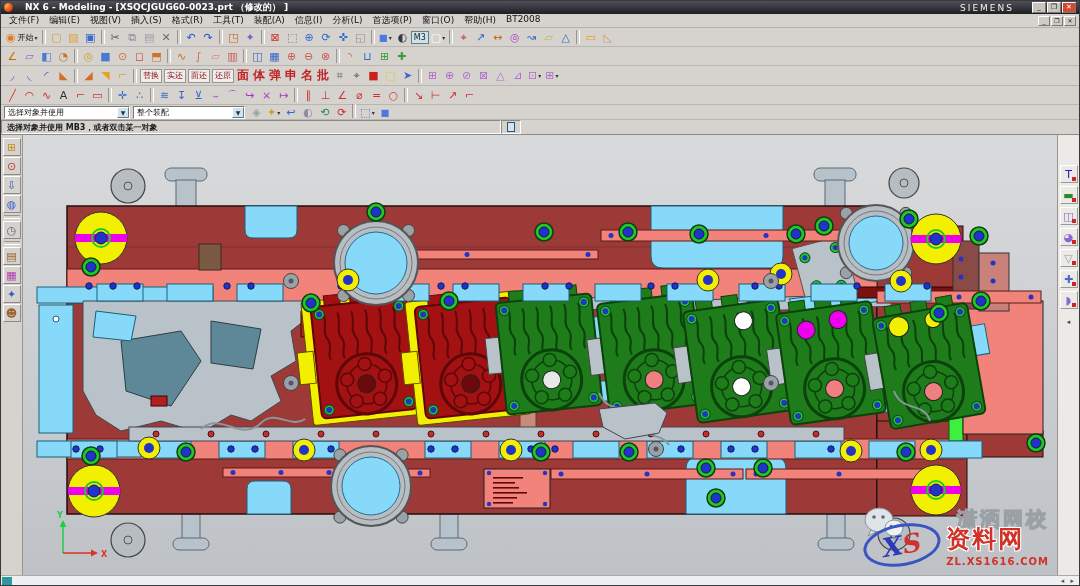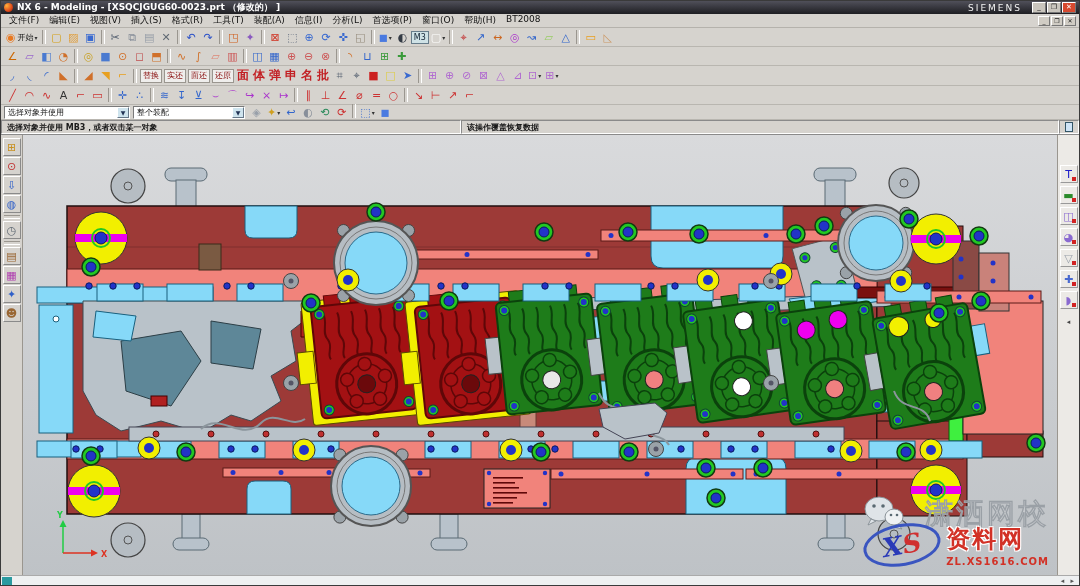--- a/index.html
+++ b/index.html
@@ -1,20 +1,20 @@
 <!DOCTYPE html>
 <html><head>
 <meta charset="utf-8">
 <style>
   *{box-sizing:border-box;margin:0;padding:0}
   html,body{width:1080px;height:586px;overflow:hidden}
   body{font-family:"DejaVu Sans","Liberation Sans",sans-serif;font-size:9px;background:#d6d3ce}
   .window{width:1080px;height:586px;display:flex;flex-direction:column;border:1px solid #3a3a3a}
   
-  .titlebar{height:13px;background:linear-gradient(#50505a,#1e1e22);color:#fff;display:flex;align-items:center;padding:0 3px;gap:4px;flex:0 0 auto}
+  .titlebar{height:13px;background:linear-gradient(#50505a,#1e1e22);color:#fff;display:flex;align-items:center;padding:0 3px;gap:12px;flex:0 0 auto}
   .app-icon{width:9px;height:9px;border-radius:50%;background:radial-gradient(circle at 30% 30%,#ffb13b,#e04a1a 60%,#7a1a08)}
   .title-text{font-weight:bold;font-size:9px;white-space:nowrap}
   .brand{margin-left:auto;font-weight:normal;letter-spacing:2px;font-size:9px;color:#f2f2f2}
   .winbtns{display:flex;gap:1px;margin-left:6px}
   .winbtn{width:14px;height:11px;font-size:7px;line-height:9px;text-align:center;background:#c9c5bd;border:1px solid;border-color:#fff #777 #777 #fff;color:#222}
   .winbtn.close{background:#d6492f;color:#fff;font-weight:bold}
   
   .menubar{height:14px;display:flex;align-items:center;padding:0 3px;background:#d6d3ce;border-bottom:1px solid #b5b2ac;flex:0 0 auto}
   .menu-item{padding:0 5px;white-space:nowrap;color:#111}
   .mdibtns{margin-left:auto;display:flex;gap:1px}
@@ -32,38 +32,38 @@
   .chip{font-size:8px;background:#cfe2e6;border:1px solid #667c8a;padding:0 2px;height:13px;display:inline-flex;align-items:center;color:#123}
   .badge{position:absolute;right:1px;bottom:1px;width:4px;height:4px;background:#d22222}
   
   .selbar{height:15px;display:flex;align-items:center;gap:3px;padding:0 3px;background:#d6d3ce;border-bottom:1px solid #b9b6b0;flex:0 0 auto}
   .combo{height:13px;background:#fff;border:1px solid;border-color:#7a7a7a #fff #fff #7a7a7a;display:flex;align-items:center;font-size:8px;padding:0 0 0 3px;color:#111}
   .combo .arr{margin-left:auto;width:12px;height:11px;background:#cfe4ee;border:1px solid;border-color:#fff #678 #678 #fff;font-size:6px;text-align:center;line-height:10px;color:#235}
   .combo.c1{width:126px}.combo.c2{width:112px}
   
   .statusbar{height:15px;display:flex;background:#d6d3ce;border-bottom:1px solid #8a8a8a;flex:0 0 auto}
   .status-cell{border:1px solid;border-color:#8a8a8a #ffffff #ffffff #8a8a8a;padding:0 5px;font-size:8px;display:flex;align-items:center;font-weight:bold;color:#1a1a1a;white-space:nowrap;overflow:hidden}
-  .sc-left{width:460px}
+  .sc-left{width:500px}
   .sc-mid{flex:1}
   .sc-right{width:20px;justify-content:center}
   .doc-ico{width:9px;height:10px;background:#cfe4f6;border:1px solid #356;display:inline-block}
   
   .main{flex:1;display:flex;min-height:0}
   .resbar{width:22px;background:#d6d3ce;display:flex;flex-direction:column;align-items:center;padding-top:3px;gap:1px;border-right:1px solid #9a968f;flex:0 0 auto}
   .resbtn{width:18px;height:18px;display:flex;align-items:center;justify-content:center;border:1px solid;border-color:#fff #8a8a8a #8a8a8a #fff;background:#d6d3ce;position:relative;font-size:11px}
   .rsep{height:4px;width:16px;border-top:1px solid #9a968f;border-bottom:1px solid #fff;margin:1px 0}
   .rightbar{width:22px;background:#eceae6;border-left:1px solid #9a968f;display:flex;flex-direction:column;align-items:center;padding-top:30px;gap:3px;flex:0 0 auto}
   .rightbar .resbtn{background:#eceae6;border-color:#fff #999 #999 #fff}
   .scroll-arrow{font-size:7px;color:#444;margin-top:6px}
   .viewport{flex:1;position:relative;overflow:hidden}
   .viewport svg{position:absolute;left:0;top:0}
   
   .wm{position:absolute;right:8px;bottom:8px;z-index:5;text-align:right}
   .wm-row1{display:flex;align-items:flex-end;gap:8px;justify-content:flex-end}
-  .wm-school{font-size:28px;font-weight:normal;letter-spacing:3px;color:rgba(220,223,226,0.18);-webkit-text-stroke:1.3px #9aa0a6}
+  .wm-school{font-size:20px;font-weight:bold;letter-spacing:3px;color:rgba(220,223,226,0.18);-webkit-text-stroke:1.3px #9aa0a6}
   .wm-row2{display:flex;align-items:center;gap:5px;justify-content:flex-end;margin-top:-10px}
   .xs-oval{width:78px;height:42px;border:3px solid #3a55c0;border-radius:50%;transform:rotate(-10deg);display:flex;align-items:center;justify-content:center;font-family:"DejaVu Serif","Liberation Serif",serif;font-style:italic;font-weight:bold;font-size:26px;flex:0 0 auto}
   .xs-x{color:#2a3ab8}.xs-s{color:#d03030}
   .wm-right{display:flex;flex-direction:column;align-items:flex-start;gap:1px}
   .zi{font-size:24px;font-weight:bold;color:#d23126;text-shadow:-1px -1px 0 #fff,1px -1px 0 #fff,-1px 1px 0 #fff,1px 1px 0 #fff;letter-spacing:2px}
   .url{font-size:10px;font-weight:bold;color:#d23126;letter-spacing:1px}
   
   .bottomstrip{height:10px;background:#eef0f1;border-top:1px solid #aaa;display:flex;align-items:center;flex:0 0 auto}
   .teal{width:10px;height:8px;background:#2a9aa0;margin-left:1px}
   .bs-arrows{margin-left:auto;font-size:7px;color:#555;padding-right:3px;letter-spacing:2px}
@@ -481,21 +481,20 @@
           <span class="arrow">▾</span>
         </span>
         <span class="tbtn">
           <span class="gl" style="color: rgb(74, 122, 224);">◼</span>
         </span>
       </span>
   </div>
 
   <div class="statusbar">
     <span class="status-cell sc-left">选择对象并使用 MB3，或者双击某一对象</span>
-    <span class="status-cell sc-mid">该操作覆盖恢复数据</span>
     <span class="status-cell sc-right">
         <span class="doc-ico"></span>
       </span>
   </div>
 
   <div class="main">
     <div class="resbar">
         <span class="resbtn">
           <span style="color:#c89020">⊞</span>
         </span>

